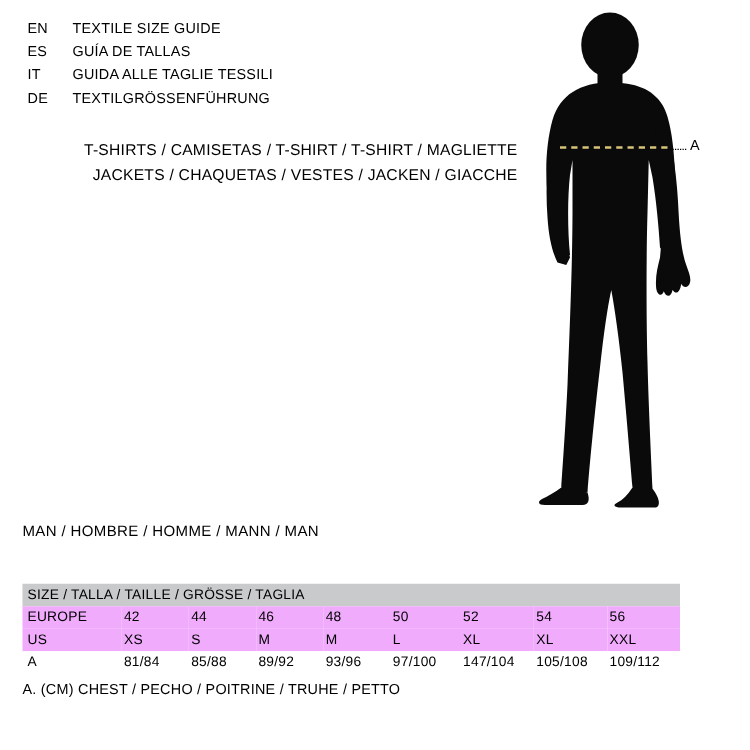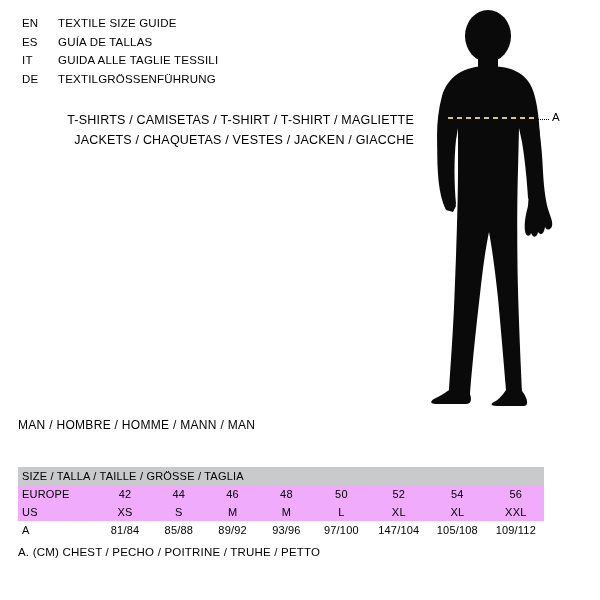--- a/index.html
+++ b/index.html
@@ -121,21 +121,21 @@
   .row-white {
     background: #ffffff;
   }
   .cell-label {
     width: 92px;
     padding-left: 4px !important;
     text-transform: uppercase;
   }
   .cell-val {
     width: 66px;
-    text-align: center;
+    text-align: left;
     padding-left: 2px !important;
   }
   .head-text {
     text-transform: uppercase;
   }
 
   .footnote {
     position: absolute;
     left: 18px;
     top: 546px;

